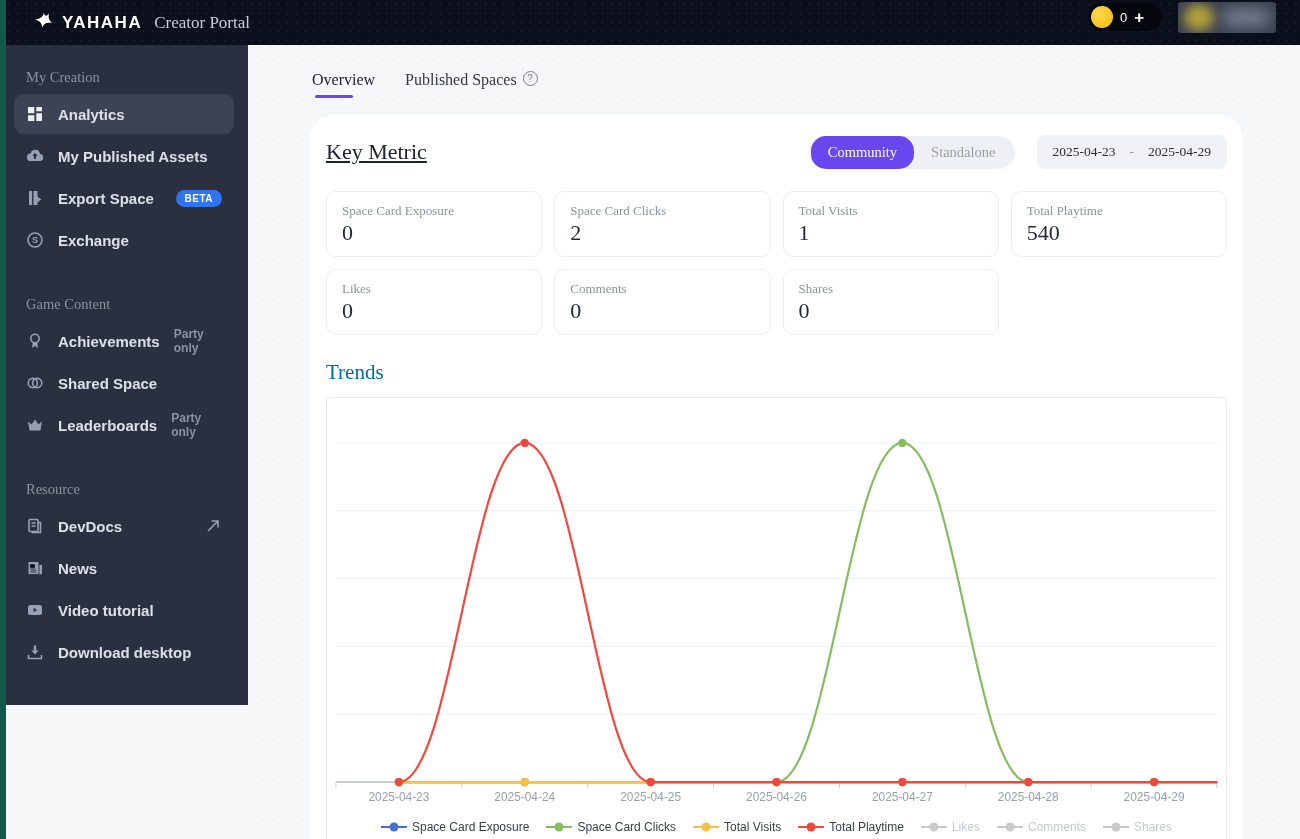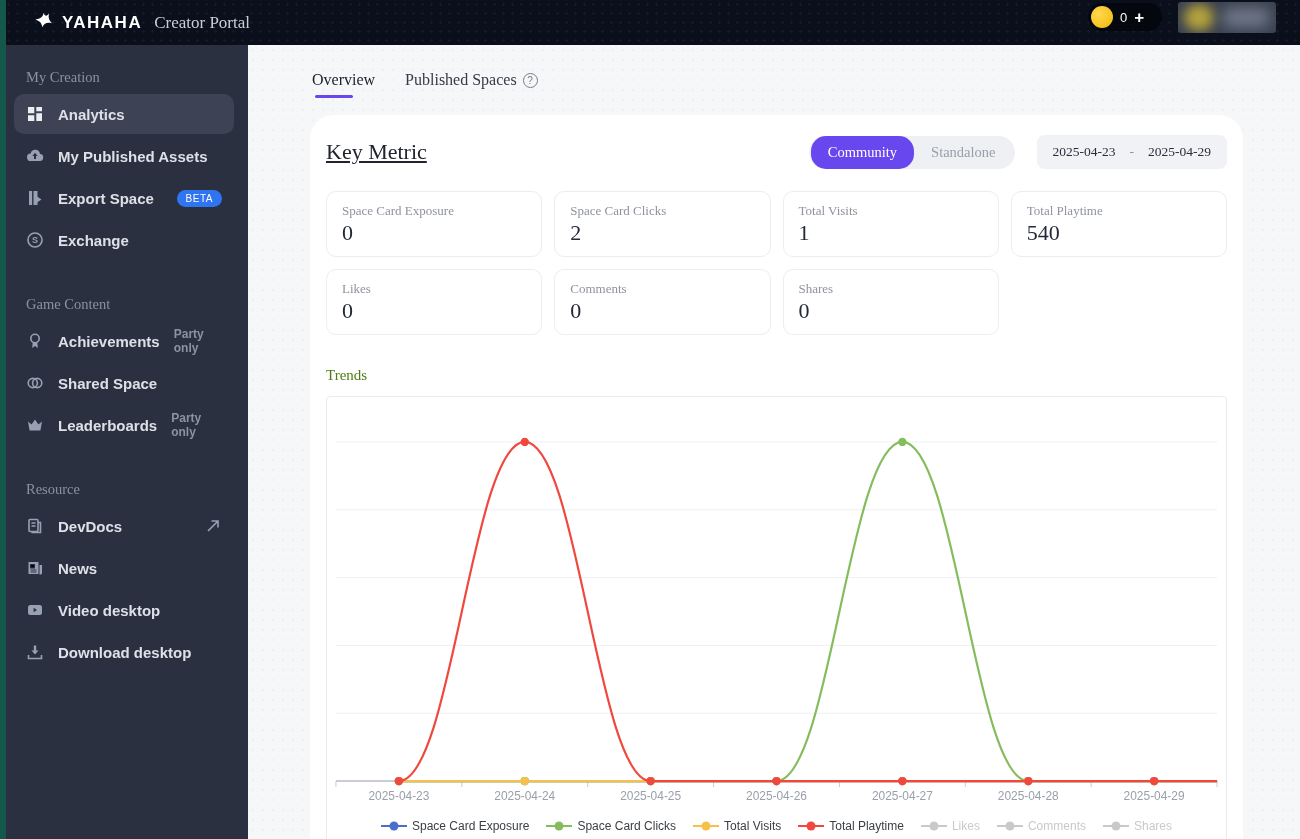--- a/index.html
+++ b/index.html
@@ -20,40 +20,40 @@
   .coin-count { color:#fff; font-size:13px; }
   .plus { color:#fff; font-size:17px; font-weight:bold; line-height:1; cursor:pointer; }
   .avatar-blur { position:absolute; right:28px; top:2px; width:98px; height:31px; border-radius:3px;
     background:#3a4150; overflow:hidden; }
   .avatar-blur .blob1 { position:absolute; left:6px; top:2px; width:30px; height:27px; border-radius:50%;
     background:#b4a23c; filter:blur(6px); }
   .avatar-blur .blob2 { position:absolute; left:44px; top:6px; width:48px; height:19px; border-radius:9px;
     background:#717889; filter:blur(7px); }
 
   
-  .sidebar { position:absolute; left:0; top:45px; width:248px; height:794px; background:#2a303f; padding-top:14px; }
+  .sidebar { position:absolute; left:0; top:45px; width:248px; height:660px; background:#2a303f; padding-top:14px; }
   .section-label { font-family:"Liberation Serif",serif; color:#8b919e; font-size:14.5px; margin:10px 0 8px 26px; }
   .section-label.gap { margin-top:36px;font-family:Liberation Serif, serif; }
   .nav-item { width:220px; height:40px; margin:2px 0 2px 14px; border-radius:10px; display:flex; align-items:center;
     padding:0 12px; gap:14px; color:#dde0e7; font-size:15px; font-weight:600; cursor:pointer; }
   .nav-item.active { background:#3d4354; }
   .nav-item .nav-icon { width:18px; height:18px; flex:0 0 18px; }
   .nav-icon svg { width:18px; height:18px; display:block; }
   .nav-icon .st { stroke:#98a1b3; fill:none; stroke-width:1.6; }
   .nav-icon .fl { fill:#98a1b3; } .nav-item.active .fl { fill:#eceef2; }
   .nav-tag { margin-left:auto; font-size:12px; font-weight:600; color:#8b92a2; }
-  .beta-badge { margin-left:auto; background:#2f74f0; color:#fff; font-size:10px; font-weight:normal;
+  .beta-badge { margin-left:auto; background:#2f74f0; color:#fff; font-size:10px; font-weight:bold;
     padding:3px 9px; border-radius:9px; letter-spacing:.5px; }
   .ext-arrow { margin-left:auto; }
 
   
   .main { position:absolute; left:248px; top:45px; width:1052px; height:794px; background:#f6f7f9;
     background-image:radial-gradient(rgba(130,140,160,.07) 1px, transparent 1.2px); background-size:10px 10px; }
   .tabs { display:flex; gap:30px; padding:26px 0 0 64px; font-family:"Liberation Serif",serif; font-size:16px; }
-  .tab { color:#353a46; cursor:pointer; padding-bottom:9px; position:relative; display:flex; align-items:center; gap:6px; }
+  .tab { color:#353a46; cursor:pointer; padding-bottom:9px; position:relative; display:flex; gap:6px; }
   .tab.active { color:#202430; }
   .tab.active::after { content:""; position:absolute; left:3px; bottom:0; width:38px; height:3px;
     border-radius:2px; background:#6847ee; }
   .help-icon { width:15px; height:15px; border:1.3px solid #767b84; border-radius:50%; color:#767b84;
     font-family:"Liberation Sans",sans-serif; font-size:10px; display:flex; align-items:center; justify-content:center; }
 
   .card { position:absolute; left:62px; top:70px; width:933px; height:760px; background:#fff;
     border-radius:24px 24px 0 0; padding:20px 16px 0 16px; }
   .km-header { display:flex; align-items:center; }
   .km-title { font-family:"Liberation Serif",serif; font-size:22px; color:#20242f;text-decoration:underline; }
@@ -66,21 +66,21 @@
   .datebox { background:#f1f2f5; border-radius:8px; height:34px; display:flex; align-items:center; gap:14px;
     padding:0 16px; font-family:"Liberation Serif",serif; font-size:13.5px; color:#2a2e3a; cursor:pointer; }
   .datebox .sep { color:#8a8f99; }
 
   .metric-grid { display:grid; grid-template-columns:repeat(4,1fr); gap:12px; margin-top:22px; }
   .metric-card { border:1px solid #ecedf1; border-radius:10px; height:66px; padding:11px 15px; background:#fff; }
   .metric-label { font-family:"Liberation Serif",serif; font-size:13px; color:#8f939c; }
   .metric-value { font-family:"Liberation Serif",serif; font-size:22px; color:#23283a; margin-top:1px; }
   .spacer-cell { border:none; }
 
-  .trends-title { font-family:"Liberation Serif",serif; font-size:15px; color:#4d7c0f; margin-top:32px; }
+  .trends-title { font-family:"Liberation Serif",serif; font-size:21px; color:#0369a1; margin-top:25px; }
   .chart-box { margin-top:12px; border:1px solid #e9ebef; border-radius:4px; height:448px; padding-top:16px; }
   .legend { display:flex; justify-content:center; align-items:center; gap:17px; margin-top:4px; }
   .legend-item { display:flex; align-items:center; gap:5px; font-size:12px; cursor:pointer; }
 </style>
 </head>
 <body>
 
 <div class="topbar">
   <svg class="logo-glyph" viewBox="0 0 20 20">
     <path d="M10.5 1 C9.8 4.8 7 6.8 3 6.6 C6.6 8.6 8.6 8.8 9.3 13.8 C11.2 9.9 14 9.2 18.2 10.2 C15.2 7.2 14.6 5 15.6 1.2 C13.6 4.2 11.6 4 10.5 1 Z" fill="#fff"></path>
@@ -206,21 +206,21 @@
     <span>News</span>
   </div>
 
   <div class="nav-item">
     <span class="nav-icon">
       <svg viewBox="0 0 18 18">
           <rect class="fl" x="2" y="4" width="14" height="10" rx="2.5"></rect>
           <path d="M7.6 6.8 11 9l-3.4 2.2z" fill="#2a303f"></path>
         </svg>
     </span>
-    <span>Video desktop</span>
+    <span>Video tutorial</span>
   </div>
 
   <div class="nav-item">
     <span class="nav-icon">
       <svg viewBox="0 0 18 18">
           <path class="st" d="M2.5 12v3.5h13V12"></path>
           <path class="fl" d="M9 11.5 5.5 7.5h2.3V2.5h2.4v5h2.3z"></path>
         </svg>
     </span>
     <span>Download desktop</span>

